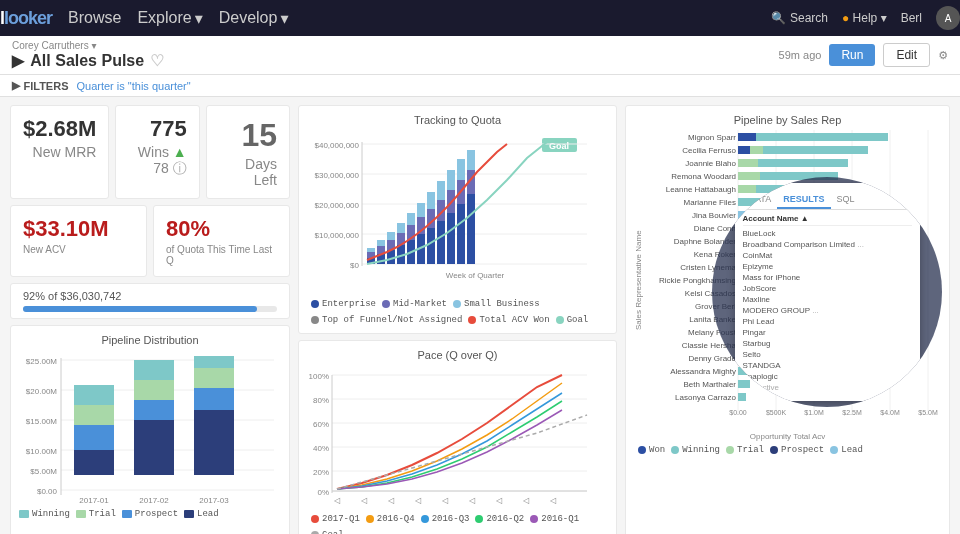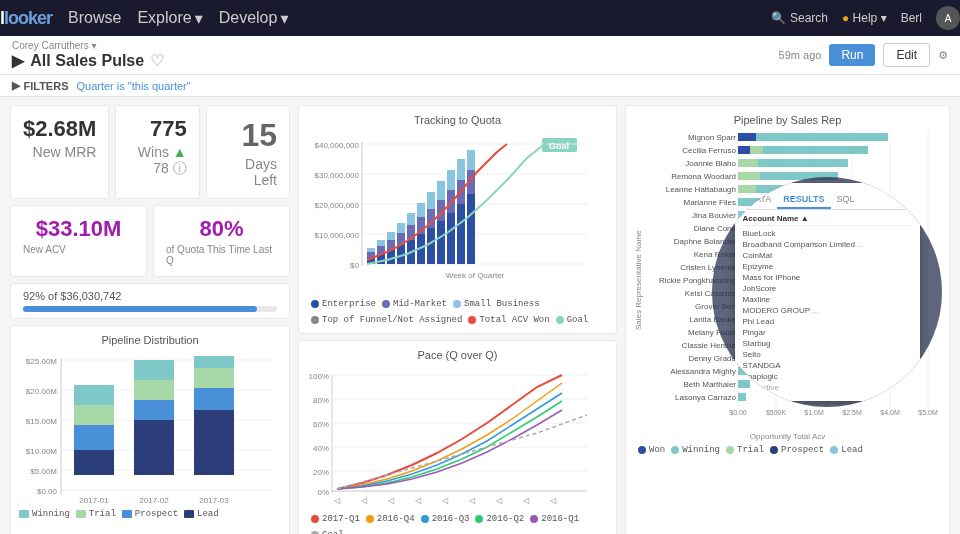--- a/index.html
+++ b/index.html
@@ -71,21 +71,21 @@
     .arrow-up { color: #4caf50; }
     
     .kpi-row2 { display: flex; gap: 6px; }
     .kpi-card2 {
       background: #fff;
       border: 1px solid #e8e8e8;
       border-radius: 3px;
       padding: 10px 12px;
       flex: 1;
     }
-    .kpi-value2 { font-size: 22px; font-weight: bold; color: #a21caf; text-align: center; }
+    .kpi-value2 { font-size: 22px; font-weight: bold; color: #b91c1c; }
     .kpi-label2 { font-size: 10px; color: #888; margin-top: 2px; }
     
     .quota-card {
       background: #fff;
       border: 1px solid #e8e8e8;
       border-radius: 3px;
       padding: 6px 12px;
       font-size: 11px;
       color: #555;
     }

